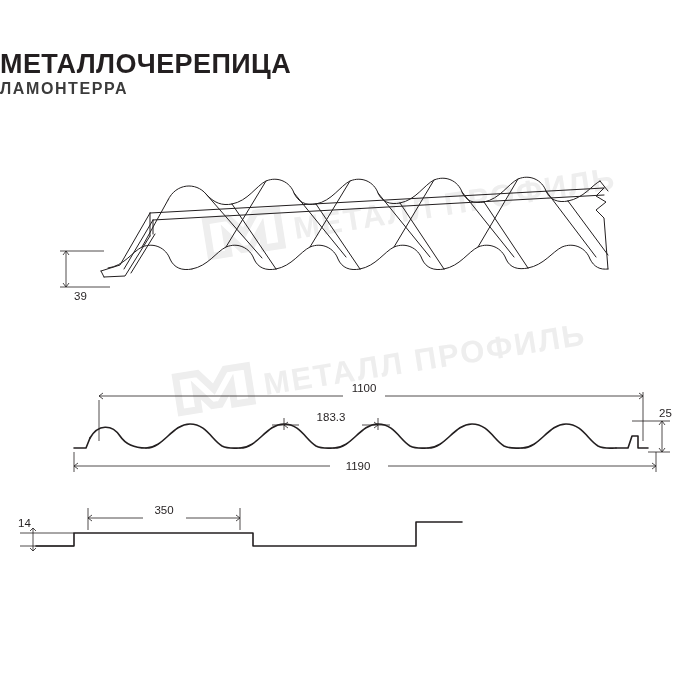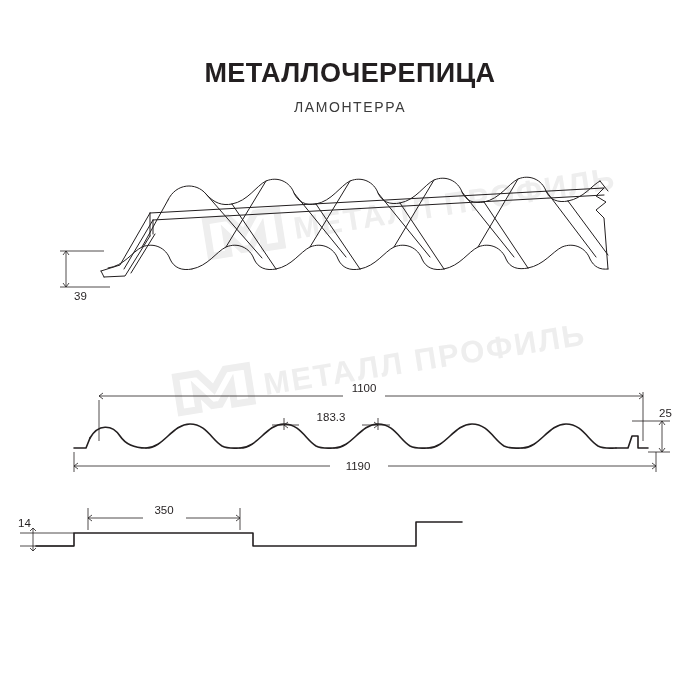--- a/index.html
+++ b/index.html
@@ -17,36 +17,36 @@
   }
   .page {
     position: relative;
     width: 700px;
     height: 700px;
   }
   
   .title-block {
     position: absolute;
     left: 0;
-    top: 58px;
-    width: 700px;
-    text-align: center;
+    top: 49px;
+    width: 700px;
+    text-align: left;
   }
   .title {
     font-size: 27px;
     font-weight: bold;
     letter-spacing: 0.4px;
     line-height: 30px;
     color: #231f20;
     margin: 0;
   }
   .subtitle {
-    margin-top: 11px;
-    font-size: 14px;
-    font-weight: normal;
+    margin-top: 1px;
+    font-size: 16px;
+    font-weight: bold;
     letter-spacing: 1.6px;
     color: #3b3b3b;
   }
   
   .drawing {
     position: absolute;
     left: 0;
     top: 0;
     width: 700px;
     height: 700px;

